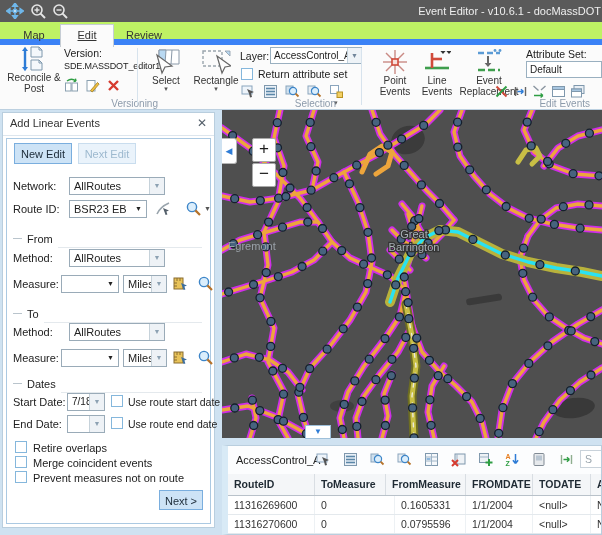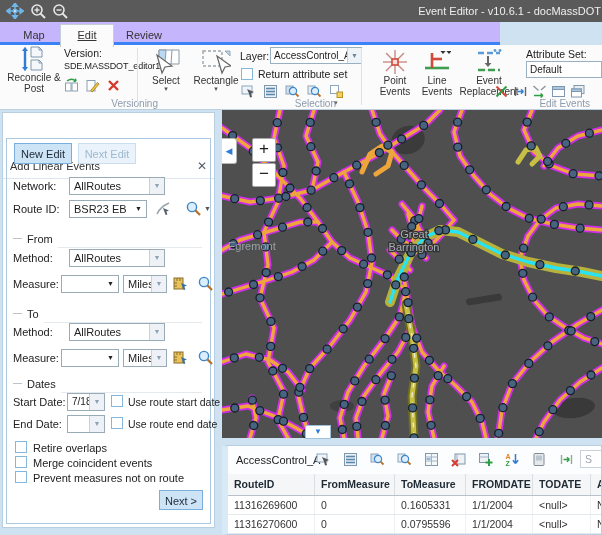--- a/index.html
+++ b/index.html
@@ -3,41 +3,41 @@
 <meta charset="utf-8">
 <style>
   html,body{margin:0;padding:0;background:#9fb6c9;}
   #app{position:relative;width:602px;height:535px;background:#cfe2f1;overflow:hidden;
        font-family:"Liberation Sans","DejaVu Sans",sans-serif;font-size:11px;color:#222;}
   
   .titlebar{position:absolute;left:0;top:0;width:602px;height:22px;background:#5a5a5a;}
   .tb-icon{position:absolute;top:3px;width:18px;height:16px;}
   .tb-title{position:absolute;right:-2px;top:5px;color:#efefef;font-size:11px;white-space:nowrap;}
   
-  .tabbar{position:absolute;left:0;top:22px;width:500px;height:23px;background:#c4b5fd;border-bottom:3px solid #3b82f6;box-sizing:border-box;}
+  .tabbar{position:absolute;left:0;top:22px;width:602px;height:23px;background:#bef264;border-bottom:6px solid #3b82f6;box-sizing:border-box;}
   .tab{position:absolute;top:4px;height:19px;line-height:19px;text-align:center;color:#333;cursor:default;}
   .tab.active{top:2px;height:23px;line-height:21px;background:#fbfbfb;border:1px solid #c6cdd4;border-bottom:none;box-sizing:border-box;z-index:3;text-decoration:underline;}
   
   .ribbon{position:absolute;left:0;top:45px;width:602px;height:65px;background:#fbfbfb;border-bottom:1px solid #bcd0e0;box-sizing:border-box;}
   .rgroup{position:absolute;top:0;height:64px;}
   .group-label{position:absolute;bottom:0px;font-size:10px;color:#8d9bab;text-align:right;margin-left:8px;}
   .vsep{position:absolute;top:3px;height:57px;width:1px;background:#d7e3ed;}
   .bigbtn{position:absolute;text-align:center;font-size:10px;line-height:11px;color:#333;cursor:default;}
   .bigbtn svg{display:block;margin:0 auto;}
   .caret{color:#555;font-size:7px;line-height:5px;}
   .rlabel{position:absolute;font-size:10.5px;color:#222;white-space:nowrap;}
   .rcombo{position:absolute;height:17px;background:#fff;border:1px solid #9ab0c0;box-sizing:border-box;font-size:10px;line-height:15px;padding:0 14px 0 3px;white-space:nowrap;overflow:hidden;}
   .rcombo .arrow{position:absolute;right:0;top:0;bottom:0;width:13px;background:#eef3f7;border-left:1px solid #c3d2dd;color:#70859a;font-size:7px;line-height:15px;text-align:center;}
   .checkbox{position:absolute;width:12px;height:12px;background:#fff;border:1px solid #85b7dc;box-sizing:border-box;}
   .icon-row{position:absolute;display:flex;}
   .mi{display:inline-block;width:15px;height:15px;}
   .mi svg{display:block;}
   
   .panel{position:absolute;left:2px;top:112px;width:213px;height:416px;background:#fff;border:1px solid #b9cede;box-sizing:border-box;}
-  .panel-header{position:relative;height:22px;border-bottom:1px solid #dde6ee;margin-top:43px;}
+  .panel-header{position:relative;height:22px;border-bottom:1px solid #dde6ee;}
   .panel-title{position:absolute;left:7px;top:4px;font-size:11px;color:#333;}
   .panel-close{position:absolute;right:7px;top:3px;font-size:12px;color:#55606b;cursor:default;}
   .panel-body{position:absolute;left:3px;top:25px;right:3px;bottom:3px;border:1px solid #abc9e2;}
   .btn{position:absolute;height:21px;line-height:21px;text-align:center;background:#cde3f6;border:1px solid #7aaede;color:#1c2b38;box-sizing:border-box;font-size:11px;cursor:default;}
   .btn.disabled{background:#eaf3fb;border-color:#c9ddee;color:#9db9cf;}
   .flabel{position:absolute;font-size:11px;color:#222;white-space:nowrap;}
   .combo{position:absolute;height:18px;background:#fff;border:1px solid #9aabb8;box-sizing:border-box;font-size:11px;line-height:16px;padding:0 15px 16px 4px;white-space:nowrap;overflow:hidden;}
   .combo .arr{position:absolute;right:2px;top:0;bottom:0;width:11px;color:#222;font-size:7px;line-height:16px;text-align:center;}
   .combo.disabled .arr{right:0;width:14px;background:#eef2f6;border-left:1px solid #c6d2da;color:#8da2b3;}
   .divider{position:absolute;left:6px;right:8px;height:13px;display:flex;align-items:center;font-size:11px;color:#222;}
@@ -727,22 +727,22 @@
               <path d="M2.5 3 v9 M12.5 3 v9" stroke="#8fae8f" stroke-width="1.4"></path>
               <path d="M4.5 7.5 h6 M10.5 7.5 l-2.6-2.2 M10.5 7.5 l-2.6 2.2" stroke="#2f9e44" stroke-width="1.4" fill="none"></path>
             </svg>
           </span>
         </div>
       <input class="grid-search" value="S" style="">
     </div>
     <div class="grid-table">
       <div class="grow1">
         <div class="gcell" style="width:87px">RouteID</div>
+        <div class="gcell" style="width:71px">ToMeasure</div>
         <div class="gcell" style="width:80px">FromMeasure</div>
-        <div class="gcell" style="width:71px">ToMeasure</div>
         <div class="gcell" style="width:67px">FROMDATE</div>
         <div class="gcell" style="width:58px">TODATE</div>
         <div class="gcell" style="width:60px">AC</div>
       </div>
       <div class="grow">
         <div class="gcell" style="width:87px">11316269600</div>
         <div class="gcell" style="width:80px">0</div>
         <div class="gcell" style="width:71px">0.1605331</div>
         <div class="gcell" style="width:67px">1/1/2004</div>
         <div class="gcell" style="width:58px">&lt;null&gt;</div>

